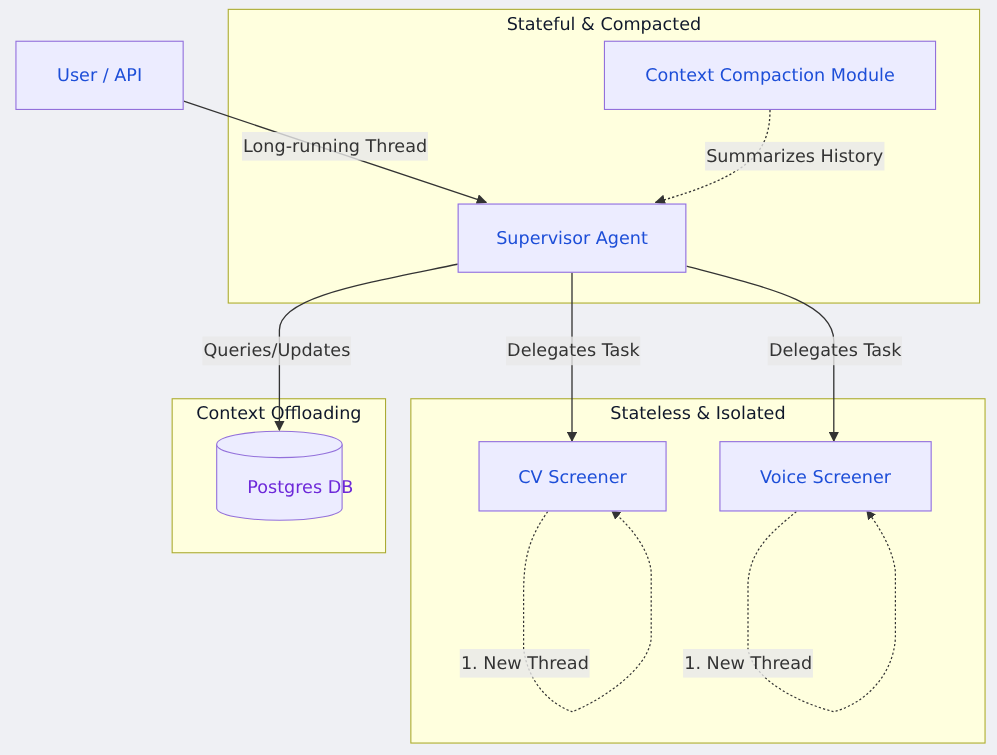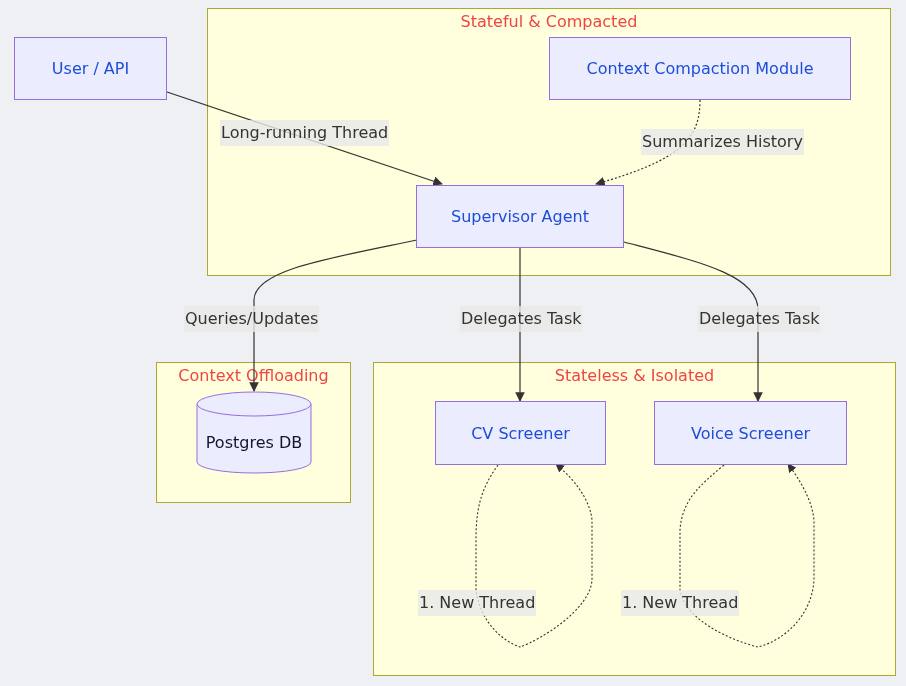--- a/index.html
+++ b/index.html
@@ -1,24 +1,24 @@
 <!DOCTYPE html>
 <html><head>
 <meta charset="utf-8">
 <style>
   html, body { margin: 0; padding: 0; background: #eff0f4; }
   body { width: 906px; height: 686px; position: relative; overflow: hidden;
          font-family: "DejaVu Sans", sans-serif; color: #333; }
   svg { position: absolute; left: 0; top: 0; }
   .cluster { position: absolute; background: #ffffde; border: 1px solid #aaaa33; box-sizing: border-box; }
-  .cluster-title { position: absolute; left: 0; right: 0; top: 2px; text-align: center; font-size: 16px; color: #ef4444; }
+  .cluster-title { position: absolute; left: 0; right: 0; top: 2px; text-align: center; font-size: 16px; color: #0f172a; }
   .node { position: absolute; background: #ececff; border: 1px solid #9370db; box-sizing: border-box;
           display: flex; align-items: center; justify-content: center; font-size: 16px; color: #1d4ed8; white-space: nowrap; overflow: hidden; }
   .elabel { position: absolute; background: rgba(232,232,232,0.8); font-size: 16px; color: #333; padding: 0 1px; line-height: 26px; white-space: nowrap; }
-  .dbtext { position: absolute; font-size: 16px; color: #0f172a; text-align: center; }
+  .dbtext { position: absolute; font-size: 16px; color: #6d28d9; text-align: center; margin-left: 19px; }
 </style>
 </head>
 <body>
 
 <div class="cluster" style="left:207px;top:8px;width:684px;height:268px;">
   <div class="cluster-title" style="top:3px;">Stateful &amp; Compacted</div>
 </div>
 <div class="cluster" style="left:156px;top:362px;width:195px;height:141px;padding-left:36px;">
   <div class="cluster-title" style="top:3px;">Context Offloading</div>
 </div>

